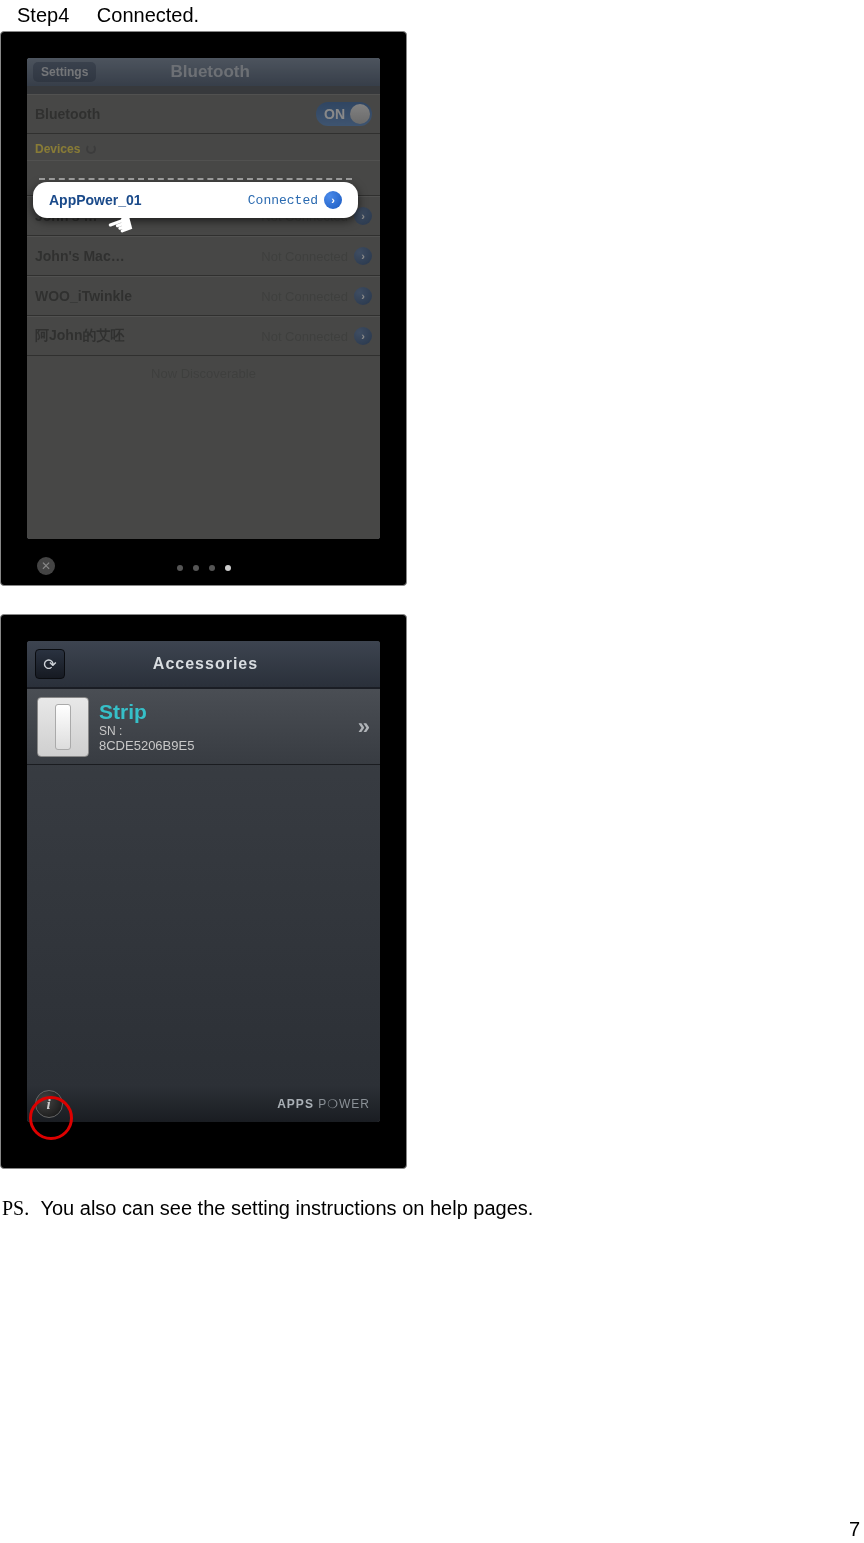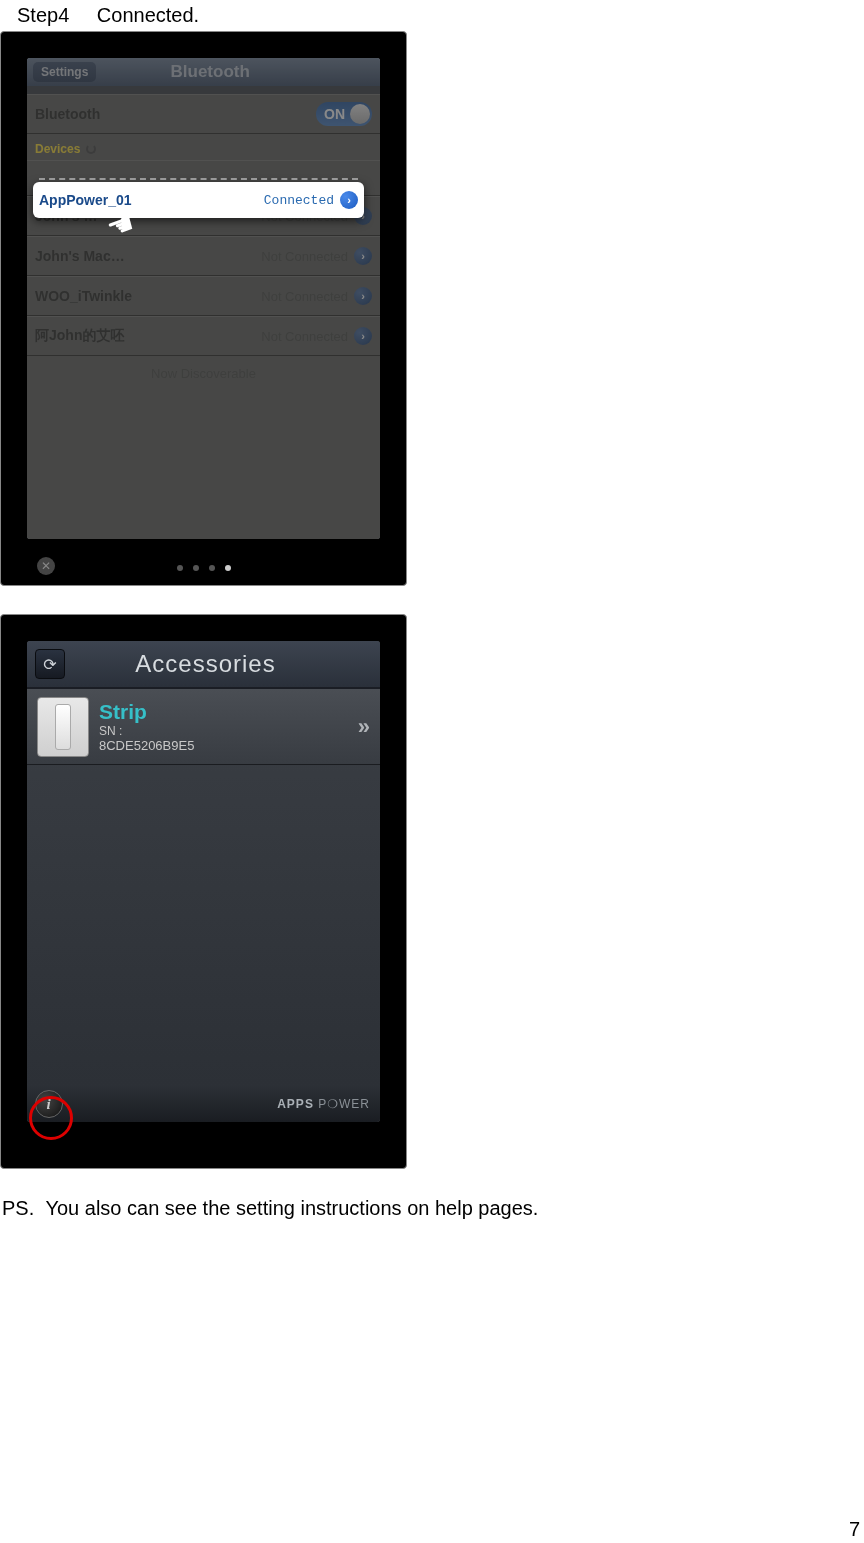--- a/index.html
+++ b/index.html
@@ -110,28 +110,28 @@
   .spinner{
     width:10px;height:10px;border:2px solid #555;border-top-color:transparent;border-radius:50%;
   }
   .bt-discover{
     text-align:center;color:#5a5b58;font-size:13px;
     padding:10px;
   }
   
   .bt-popup {
     position:absolute;
-    left:6px;right:16px;
+    left:6px;right:22px;
     top:124px;
     height:36px;
     background:#fff;
-    border-radius:6px;
+    border-radius:14px;
     box-shadow:0 3px 10px rgba(0,0,0,0.6);
     display:flex;align-items:center;
-    padding:0 6px;
+    padding:0 16px;
     z-index:5;
   }
   .bt-popup::before{
     content:"";
     position:absolute;
     top:-4px;left:6px;right:6px;height:4px;
     border-top:2px dashed #999;
   }
   .bt-popup-name{color:#1a4a8a;font-weight:bold;font-size:14px;flex:1;}
   .bt-popup-status{color:#2a6ab0;font-size:13px;margin-right:6px;font-family:Liberation Mono, monospace;}
@@ -173,21 +173,21 @@
   }
   .refresh-btn{
     width:30px;height:30px;border-radius:4px;
     background:linear-gradient(#2a3240,#161a22);
     border:1px solid #0a0c10;
     display:flex;align-items:center;justify-content:center;
     color:#cfd3d8;font-size:16px;
   }
   .acc-title{
     flex:1;text-align:center;
-    color:#d8dce0;font-size:24px;font-weight:normal;
+    color:#d8dce0;font-size:16px;font-weight:bold;
     letter-spacing:1px;
     margin-left:-38px;
   }
   .acc-body{
     position:absolute;top:48px;bottom:36px;left:0;right:0;
     background:linear-gradient(#3a3e44,#2c3036);
   }
   .acc-row{
     height:76px;
     background:linear-gradient(#4a4e54,#383c42);
@@ -228,21 +228,21 @@
     display:flex;align-items:center;justify-content:center;
     color:#ccc;font-style:italic;font-family:Georgia,serif;
     font-weight:bold;font-size:15px;
   }
   .red-ring{
     position:absolute;left:28px;bottom:28px;
     width:44px;height:44px;border:3px solid #d00;border-radius:50%;
     z-index:10;
   }
   .ps-line{ padding-left:2px; margin-top:4px; }
-  .ps-label{ margin-right:6px; }
+  .ps-label{ margin-right:6px;font-family:Liberation Serif, serif; }
   .page-number{
     position:absolute;
     right:4px;bottom:6px;
     font-size:20px;
   }
   .logo-apps{font-weight:bold;color:#aab0b6;}
   .logo-power{color:#8a9096;margin-top:33px;}
 </style>
 </head>
 <body>

